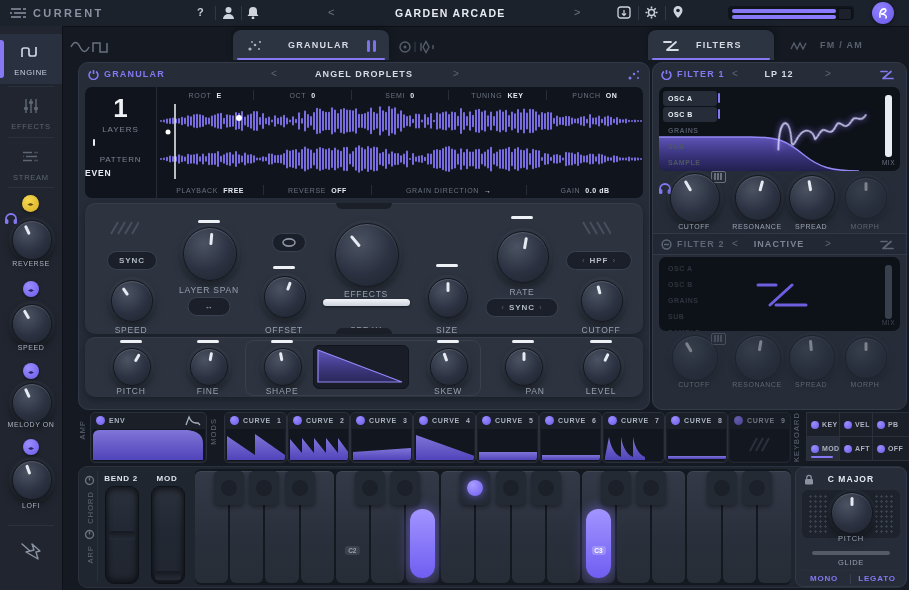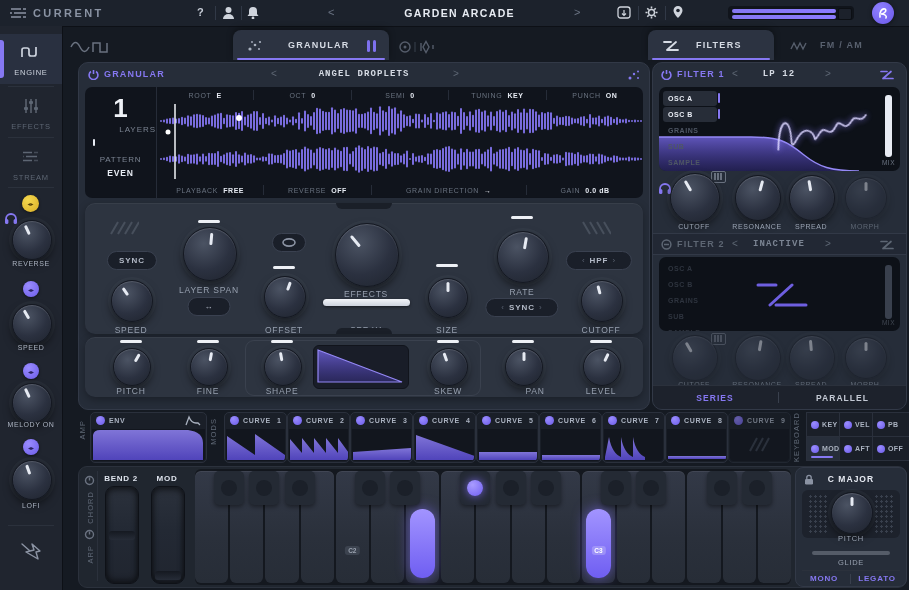--- a/index.html
+++ b/index.html
@@ -8,21 +8,21 @@
   .abs{position:absolute;}
   .lbl{position:absolute;transform:translateX(-50%);font-size:8.5px;letter-spacing:.09em;color:#97a0af;white-space:nowrap;}
   .lbl.b{color:#dfe4ee;font-weight:bold;}
   .vlab{position:absolute;writing-mode:vertical-rl;transform:rotate(180deg);font-size:7.5px;letter-spacing:.14em;color:#5f6876;}
   
   #topbar{position:absolute;left:0;top:0;width:909px;height:26px;background:#1c222c;border-bottom:1px solid #0d1016;}
   .tbtxt{position:absolute;top:7px;font-size:11px;font-weight:bold;letter-spacing:.22em;color:#8a93a3;}
   .tbico{position:absolute;top:5px;color:#c6ccd6;font-size:11px;}
   .tbsep{position:absolute;top:6px;width:1px;height:14px;background:#313947;}
   .tbarrow{position:absolute;top:6px;font-size:11px;color:#6b7484;}
-  #preset-name{position:absolute;top:7px;left:395px;width:120px;text-align:right;font-size:10.5px;font-weight:bold;letter-spacing:.13em;color:#e7ebf2;}
+  #preset-name{position:absolute;top:7px;left:395px;width:120px;text-align:left;font-size:10.5px;font-weight:bold;letter-spacing:.13em;color:#e7ebf2;}
   #meter{position:absolute;left:728px;top:6px;width:126px;height:14px;background:#10141b;border-radius:4px;}
   #meter .mb{position:absolute;left:4px;width:104px;height:4px;border-radius:2px;background:linear-gradient(90deg,#8678f2,#8b7bff);}
   #meter .mh{position:absolute;right:2px;top:2px;width:12px;height:10px;border-radius:2px;background:#1c212b;border:1px solid #0c0f14;}
   #logo-btn{position:absolute;left:872px;top:2px;width:22px;height:22px;border-radius:50%;
             background:radial-gradient(circle at 35% 30%,#8f80ff,#6a58e8);box-shadow:0 1px 4px rgba(0,0,0,.5);}
   
   #sidebar{position:absolute;left:0;top:26px;width:62px;height:564px;background:#20252f;border-right:1px solid #0d1016;}
   .navitem{position:absolute;left:0;width:62px;height:50px;text-align:center;}
   .navitem .nl{position:absolute;left:0;right:0;bottom:7px;font-size:7.5px;letter-spacing:.1em;color:#5d6673;}
   .navitem.active .nl{color:#cdd3de;}
@@ -41,21 +41,21 @@
   .tab .tl{position:absolute;top:10px;font-size:9px;font-weight:bold;letter-spacing:.14em;color:#59616f;white-space:nowrap;}
   .tab.active .tl{color:#d6dbe4;}
   .tab .underline{position:absolute;left:4px;right:4px;bottom:0;height:2.5px;border-radius:2px;background:#8678f2;}
   .pbars{position:absolute;top:10px;width:9px;height:12px;}
   .pbars::before,.pbars::after{content:"";position:absolute;top:0;width:3px;height:12px;border-radius:2px;background:#7e71ee;}
   .pbars::before{left:0}.pbars::after{right:0}
   
   .panel{position:absolute;background:#262d39;border:1px solid #323947;border-radius:10px;}
   .phead{position:absolute;left:0;right:0;top:0;height:22px;}
   .phead .pt{position:absolute;top:6px;font-size:9px;font-weight:bold;letter-spacing:.13em;color:#8678f2;}
-  .phead .pv{position:absolute;top:6px;font-size:9px;font-weight:bold;letter-spacing:.12em;color:#d6dbe4;transform:translateX(-50%);font-family:Liberation Mono, monospace;}
+  .phead .pv{position:absolute;top:6px;font-size:9px;font-weight:bold;letter-spacing:.12em;color:#d6dbe4;transform:translateX(-50%);}
   .chev{position:absolute;top:5px;font-size:10px;color:#5d6673;}
   #wave-display{position:absolute;left:6px;top:24px;width:558px;height:111px;background:#10141c;border-radius:7px;overflow:hidden;}
   #wave-info{position:absolute;left:0;top:0;width:71px;height:111px;border-right:1px solid #262c38;}
   .metabar{position:absolute;left:72px;right:0;height:14px;display:flex;align-items:center;}
   .metabar .mi{display:flex;flex:1;justify-content:center;align-items:center;gap:5px;border-left:1px solid #262c38;height:10px;}
   .metabar .mi:first-child{border-left:none;}
   .metabar .ml{font-size:7px;letter-spacing:.1em;color:#6a7380;}
   .metabar .mv{font-size:7px;font-weight:bold;letter-spacing:.08em;color:#e6eaf2;}
   #ctrl-top{position:absolute;left:6px;top:140px;width:558px;height:131px;background:#2d3440;border-radius:10px;box-shadow:inset 0 1px 0 rgba(255,255,255,.05),0 3px 8px rgba(0,0,0,.3);}
   #ctrl-bot{position:absolute;left:6px;top:274px;width:558px;height:60px;background:#2d3440;border-radius:10px;box-shadow:inset 0 1px 0 rgba(255,255,255,.05),0 3px 8px rgba(0,0,0,.3);}
@@ -316,24 +316,24 @@
             <circle cx="7" cy="5" r="1.2"></circle>
             <circle cx="11" cy="2.5" r="1"></circle>
             <circle cx="11" cy="9" r="1"></circle>
           </g>
       </svg>
     </div>
 
     <div id="wave-display">
       <div id="wave-info">
         <div class="abs" style="left:0;right:0;top:6px;text-align:center;font-size:26px;font-weight:bold;color:#eef1f6">1</div>
-        <div class="abs" style="left:0;right:0;top:38px;text-align:right;font-size:8px;letter-spacing:.12em;color:#7b8492">LAYERS</div>
+        <div class="abs" style="left:0;right:0;top:38px;text-align:center;font-size:8px;letter-spacing:.12em;color:#7b8492">LAYERS</div>
         <div class="abs" style="left:8px;top:52px;width:2px;height:7px;background:#e8ecf4;border-radius:1px"></div>
         <div class="abs" style="left:0;right:0;top:68px;text-align:center;font-size:8px;letter-spacing:.1em;color:#7b8492">PATTERN</div>
-        <div class="abs" style="left:0;right:0;top:81px;text-align:center;font-size:8.5px;font-weight:bold;letter-spacing:.1em;color:#e8ecf4">EVEN</div>
+        <div class="abs" style="left:0;right:0;top:81px;font-size:8.5px;font-weight:bold;letter-spacing:.1em;color:#e8ecf4">EVEN</div>
       </div>
       <div class="metabar" style="top:1px" id="meta-top">
           <span class="mi">
             <span class="ml">ROOT</span>
             <span class="mv">E</span>
           </span>
           <span class="mi">
             <span class="ml">OCT</span>
             <span class="mv">0</span>
           </span>
@@ -898,25 +898,20 @@
       </div>
     <div class="fklbl dim" style="left:104px;top:318px">RESONANCE</div>
     <div class="knob dim" style="left:136px;top:272px;width:44px;height:44px;--r:-5deg">
         <span class="kp"></span>
       </div>
     <div class="fklbl dim" style="left:158px;top:318px">SPREAD</div>
     <div class="knob dim" style="left:192px;top:274px;width:40px;height:40px;--r:0deg">
         <span class="kp"></span>
       </div>
     <div class="fklbl dim" style="left:212px;top:318px">MORPH</div>
-    <div id="routing">
-      <div class="abs" style="left:0;width:124px;top:7px;text-align:center;font-size:8.5px;font-weight:bold;letter-spacing:.12em;color:#8678f2">SERIES</div>
-      <div class="abs" style="left:125px;top:6px;width:1px;height:11px;background:#39404d"></div>
-      <div class="abs" style="left:126px;right:0;top:7px;text-align:center;font-size:8.5px;font-weight:bold;letter-spacing:.12em;color:#c3c9d4">PARALLEL</div>
-    </div>
   </div>
 
   <div class="vlab" style="left:78px;top:420px">AMP</div>
   <div class="modcell" style="left:90px;width:115px">
     <div class="modhead">
       <span class="mc"></span>
       <span class="mlabel">ENV</span>
       <svg style="margin-left:auto" width="16" height="11">
         <path d="M1,10 L4,2 C6,7 8,8 11,8 L13,8 L15,10" fill="none" stroke="#aab2c0" stroke-width="1.3"></path>
       </svg>

